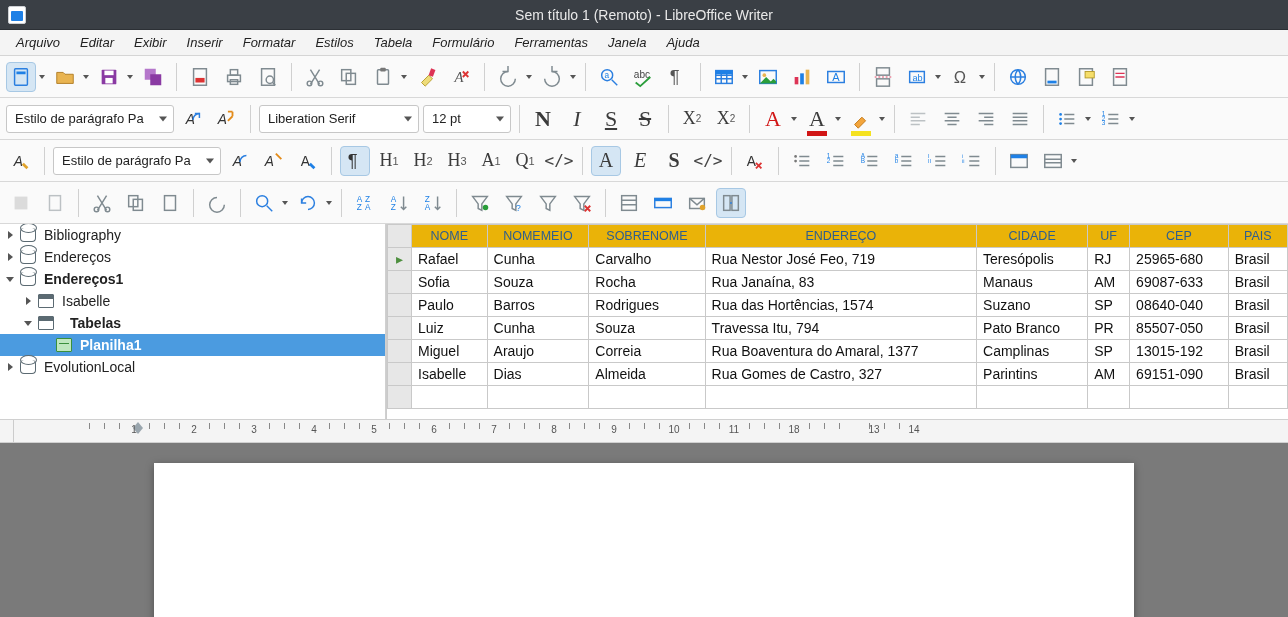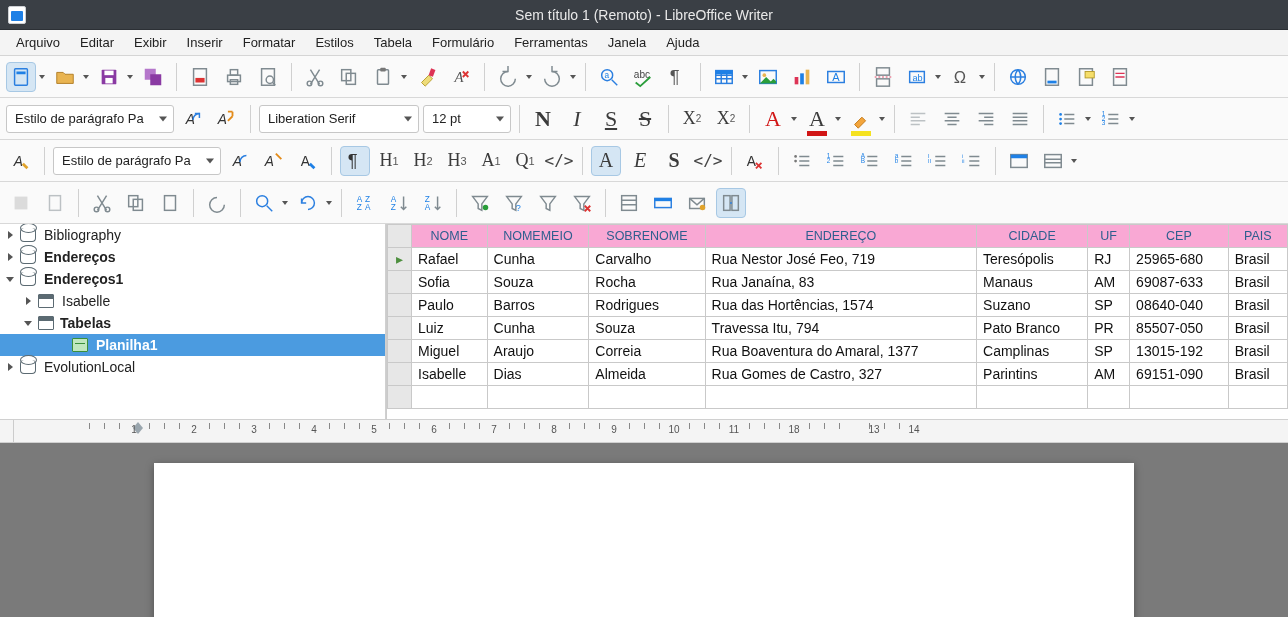--- a/index.html
+++ b/index.html
@@ -10,21 +10,21 @@
     padding: 0 8px; border-bottom: 1px solid #2c3035;
   }
   .title-icon { width: 18px; height: 18px; background:#fff; border:1px solid #cdd0d4; border-radius:2px; margin-right:8px; position:relative; }
   .title-icon::after { content:""; position:absolute; left:2px; right:2px; top:4px; height:10px; background:#1e80e6; border-radius:1px; }
   .title-text { flex: 1; text-align: center; font-size: 14px; padding-right:26px;}
 
   .menubar {
     height: 26px; background: #f4f4f4; border-bottom: 1px solid #d5d5d5; display: flex; align-items: stretch;
     padding: 0 6px; gap: 0;
   }
-  .menu-item { padding: 4px 10px; color:#222; display:flex; align-items:center; cursor:default; }
+  .menu-item { padding: 4px 10px; color:#222; display:flex; align-items:center; cursor:default;font-style:italic; }
 
   .toolbar {
     background: #fafafa; border-bottom: 1px solid #d8d8d8; display: flex; align-items: center;
     padding: 4px 6px; gap: 4px; flex-wrap: nowrap; height: 42px;
   }
   .toolbar.row2 { height: 42px; }
   .toolbar.row3 { height: 42px; }
   .toolbar.row4 { height: 42px; }
 
   .sep { width:1px; height:28px; background:#d0d0d0; margin: 0 4px; }
@@ -62,21 +62,21 @@
   .ti-db { border:1.5px solid #5b6a72; border-radius:4px; border-top: none; position:relative; }
   .ti-db::before { content:""; position:absolute; top:-5px; left:-1.5px; right:-1.5px; height:8px; border:1.5px solid #5b6a72; border-radius:50%; }
   .ti-tbl { border:1.5px solid #5b6a72; border-radius:1px; position:relative; background:linear-gradient(#5b6a72,#5b6a72) 0 0/100% 4px no-repeat; }
   .ti-sheet { border:1.5px solid #3a8f3c; border-radius:1px; background:#bfe7bf; position:relative; }
   .ti-sheet::after { content:""; position:absolute; left:2px; right:2px; top:4px; border-top:1px solid #3a8f3c; }
 
   .data-panel { flex:1; display:flex; flex-direction:column; background:#fff; }
   .grid-wrap { flex:1; overflow:hidden; border-left:1px solid #ccc; }
   table.grid { border-collapse:collapse; width:100%; font-size:14px; color:#111; }
   table.grid th, table.grid td { border:1px solid #c9c9c9; padding:2px 6px; height:23px; text-align:left; white-space:nowrap; }
-  table.grid thead th { background:#f9a8d4; font-weight:400; color:#2e5e8e; text-align:center; font-size:12.5px; }
+  table.grid thead th { background:#eab308; font-weight:400; color:#2e5e8e; text-align:center; font-size:12.5px; }
   table.grid thead th:first-child { background:#e7e7e7; width:24px; }
   table.grid td.row-head { background:#e7e7e7; width:24px; text-align:center; color:#4d8f3e; }
   .navbar { height:22px; border-top:1px solid #c9c9c9; display:flex; align-items:center; font-size:12px; padding:0 6px; gap:10px; color:#333; }
   .nav-group { display:flex; gap:0; border:1px solid #bbb; border-radius:3px; overflow:hidden;}
   .nav-btn { width:16px; height:16px; display:flex; align-items:center; justify-content:center; font-size:10px; background:#f3f3f3; border-right:1px solid #ddd; cursor:default;}
   .nav-btn:last-child{border-right:none;}
   .rec-input { width:40px; border:1px solid #ccc; height:16px; font-size:11px; text-align:center; margin:0 4px;}
 
   .ruler-row { height:24px; background:#f4f4f4; border-top:1px solid #d0d0d0; border-bottom:1px solid #d0d0d0; display:flex; align-items:center; }
   .vr-spacer { width:14px; border-right:1px solid #ccc; height:100%;}
@@ -690,41 +690,41 @@
     </div>
 </div>
 
 <div class="body-area">
   <div class="sidebar" id="tree">
       <div class="tree-row" style="padding-left: 4px;">
         <span class="caret closed"></span>
         <span class="ti ti-db"></span>
         <span style="margin-left: 4px;">Bibliography</span>
       </div>
-      <div class="tree-row" style=" font-weight: bold;">
+      <div class="tree-row" style="">
         <span class="caret closed"></span>
         <span class="ti ti-db"></span>
         <span style="margin-left: 4px;">Endereços</span>
       </div>
       <div class="tree-row" style="padding-left: 4px;">
         <span class="caret open"></span>
         <span class="ti ti-db"></span>
         <span style="font-weight: 600; margin-left: 4px;">Endereços1</span>
       </div>
       <div class="tree-row" style="padding-left: 22px;">
         <span class="caret closed"></span>
         <span class="ti ti-tbl"></span>
         <span style="margin-left: 4px;">Isabelle</span>
       </div>
       <div class="tree-row" style="padding-left: 22px;">
         <span class="caret open"></span>
         <span class="ti ti-tbl"></span>
-        <span style="font-weight: 600; margin-left: 2px;">Tabelas</span>
-      </div>
-      <div class="tree-row selected" style="padding-left: 56px; text-align: right;">
+        <span style="font-weight: 600; margin-left: 12px;">Tabelas</span>
+      </div>
+      <div class="tree-row selected" style="padding-left: 40px; text-align: right;">
         <span class="caret "></span>
         <span class="ti ti-sheet"></span>
         <span style="font-weight: 600; margin-left: 4px;">Planilha1</span>
       </div>
       <div class="tree-row" style="padding-left: 4px;">
         <span class="caret closed"></span>
         <span class="ti ti-db"></span>
         <span style="margin-left: 4px;">EvolutionLocal</span>
       </div>
     </div>

